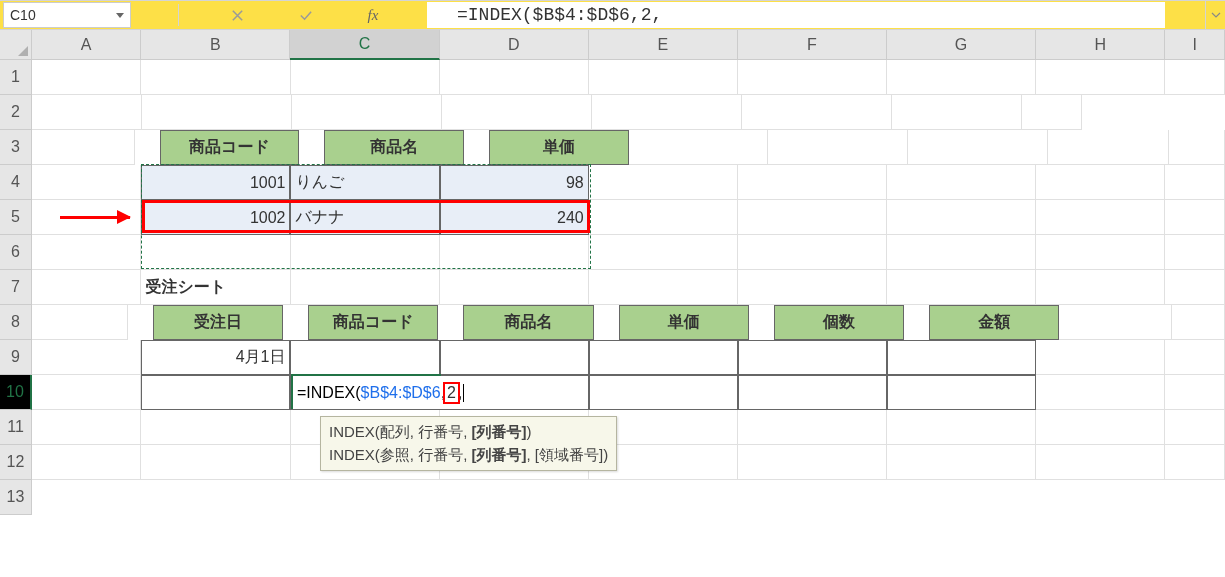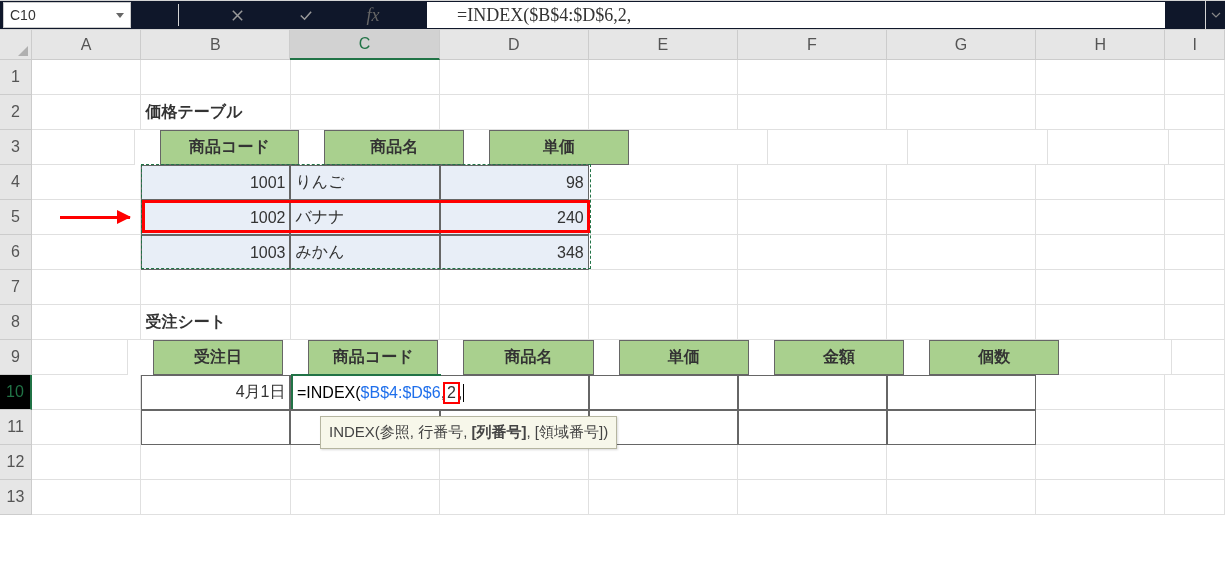--- a/index.html
+++ b/index.html
@@ -5,21 +5,21 @@
   * { box-sizing: border-box; margin: 0; padding: 0; }
   body {
     font-family: "Meiryo", "Yu Gothic", sans-serif;
     font-size: 14px;
     background: #fff;
     color: #333;
     user-select: none;
   }
   .formula-bar {
     height: 30px;
-    background: #0f172a;
+    background: #fde047;
     border-bottom: 1px solid #d4d4d4;
     border-top: 1px solid #d4d4d4;
     display: flex;
     align-items: center;
     gap: 40px;
   }
   .name-box {
     width: 128px;
     height: 26px;
     background: #fff;
@@ -38,30 +38,30 @@
   }
   .fb-divider {
     width: 1px; height: 22px; background: #d4d4d4; margin: 0 4px;
   }
   .fb-btn {
     width: 28px; height: 26px;
     display: flex; align-items: center; justify-content: center;
     color: #9a9a9a;
   }
   .fb-btn svg { width: 15px; height: 15px; }
-  .fx-label { font-style: italic; font-family: "Times New Roman", serif; font-size: 18px; color: #666; }
+  .fx-label { font-style: italic; font-family: "Times New Roman", serif; font-size: 15px; color: #666; }
   .formula-input {
     flex: 1;
     height: 26px;
     padding: 0 30px;
     background: #fff;
     display: flex;
     align-items: center;
     font-size: 18px;
-    font-family: Liberation Serif, serif;
+    font-family: Liberation Mono, monospace;
     color: #333;
   }
   .fb-expand {
     width: 20px; height: 100%;
     display: flex; align-items: center; justify-content: center;
     border-left: 1px solid #d4d4d4;
   }
 
   .grid-wrap {
     display: flex;
@@ -272,23 +272,20 @@
           <div class="cell" style="width: 150px;"></div>
           <div class="cell" style="width: 150px;"></div>
           <div class="cell" style="width: 150px;"></div>
           <div class="cell" style="width: 150px;"></div>
           <div class="cell" style="width: 150px;"></div>
           <div class="cell" style="width: 130px;"></div>
           <div class="cell" style="width: 60px;"></div>
         </div>
         <div class="row">
           <div class="cell" style="width: 110px;"></div>
-          <div class="cell bold" style="width: 150px;">
-            <span>価格テーブル</span>
-          </div>
           <div class="cell" style="width: 150px;"></div>
           <div class="cell" style="width: 150px;"></div>
           <div class="cell" style="width: 150px;"></div>
           <div class="cell" style="width: 150px;"></div>
           <div class="cell" style="width: 150px;"></div>
           <div class="cell" style="width: 130px;"></div>
           <div class="cell" style="width: 60px;"></div>
         </div>
         <div class="row">
           <div class="cell" style="width: 110px;"></div>
@@ -336,37 +333,20 @@
             <span>240</span>
           </div>
           <div class="cell" style="width: 150px;"></div>
           <div class="cell" style="width: 150px;"></div>
           <div class="cell" style="width: 150px;"></div>
           <div class="cell" style="width: 130px;"></div>
           <div class="cell" style="width: 60px;"></div>
         </div>
         <div class="row">
           <div class="cell" style="width: 110px;"></div>
-          <div class="cell b-all num sel-range" style="width: 150px;">
-            <span>1003</span>
-          </div>
-          <div class="cell b-all sel-range" style="width: 150px;">
-            <span>みかん</span>
-          </div>
-          <div class="cell b-all num sel-range" style="width: 150px;">
-            <span>348</span>
-          </div>
-          <div class="cell" style="width: 150px;"></div>
-          <div class="cell" style="width: 150px;"></div>
-          <div class="cell" style="width: 150px;"></div>
-          <div class="cell" style="width: 130px;"></div>
-          <div class="cell" style="width: 60px;"></div>
-        </div>
-        <div class="row">
-          <div class="cell" style="width: 110px;"></div>
           <div class="cell" style="width: 150px;"></div>
           <div class="cell" style="width: 150px;"></div>
           <div class="cell" style="width: 150px;"></div>
           <div class="cell" style="width: 150px;"></div>
           <div class="cell" style="width: 150px;"></div>
           <div class="cell" style="width: 150px;"></div>
           <div class="cell" style="width: 130px;"></div>
           <div class="cell" style="width: 60px;"></div>
         </div>
         <div class="row">
@@ -390,24 +370,24 @@
           <div class="cell hdr-green ctr" style="width: 150px;">
             <span>商品コード</span>
           </div>
           <div class="cell hdr-green ctr" style="width: 150px;">
             <span>商品名</span>
           </div>
           <div class="cell hdr-green ctr" style="width: 150px;">
             <span>単価</span>
           </div>
           <div class="cell hdr-green ctr" style="width: 150px;">
+            <span>個数</span>
+          </div>
+          <div class="cell hdr-green ctr" style="width: 150px;">
             <span>金額</span>
-          </div>
-          <div class="cell hdr-green ctr" style="width: 150px;">
-            <span>個数</span>
           </div>
           <div class="cell" style="width: 130px;"></div>
           <div class="cell" style="width: 60px;"></div>
         </div>
         <div class="row">
           <div class="cell" style="width: 110px;"></div>
           <div class="cell b-all num" style="width: 150px;">
             <span>4月1日</span>
           </div>
           <div class="cell b-all" style="width: 150px;"></div>
@@ -455,17 +435,18 @@
         </div>
         <div class="marq" style="left: 109px; top: 104px; width: 450px; height: 105px;"></div>
         <div class="red-box" style="left: 110px; top: 140px; width: 448px; height: 33px;"></div>
         <div class="arrow" style="left: 28px; top: 156px; width: 70px;">
           <div class="line" style="width:70px"></div>
           <div class="head"></div>
         </div>
         <div class="active-cell-border" style="left: 259px; top: 314px; width: 150px; height: 35px;"></div>
         <div class="inline-edit" style="left: 261px; top: 316px; height: 33px;"><span style="color:#000">=INDEX(</span><span style="color:#1f6feb">$B$4:$D$6</span><span>,</span><span style="position:relative; display:inline-block; padding:0 2px"><span style="position:absolute;inset:-2px;border:2.5px solid #ff0000;pointer-events:none"></span>2</span><span>,</span><span class="caret"></span></div>
         <div class="tooltip" style="left: 288px; top: 356px;">
+          <div><span>INDEX(配列, 行番号, </span><span class="bold">[列番号]</span><span>)</span></div>
           <div><span>INDEX(参照, 行番号, </span><span class="bold">[列番号]</span><span>, [領域番号])</span></div>
         </div>
       </div>
   </div>
 </div>
 
 </body></html>

